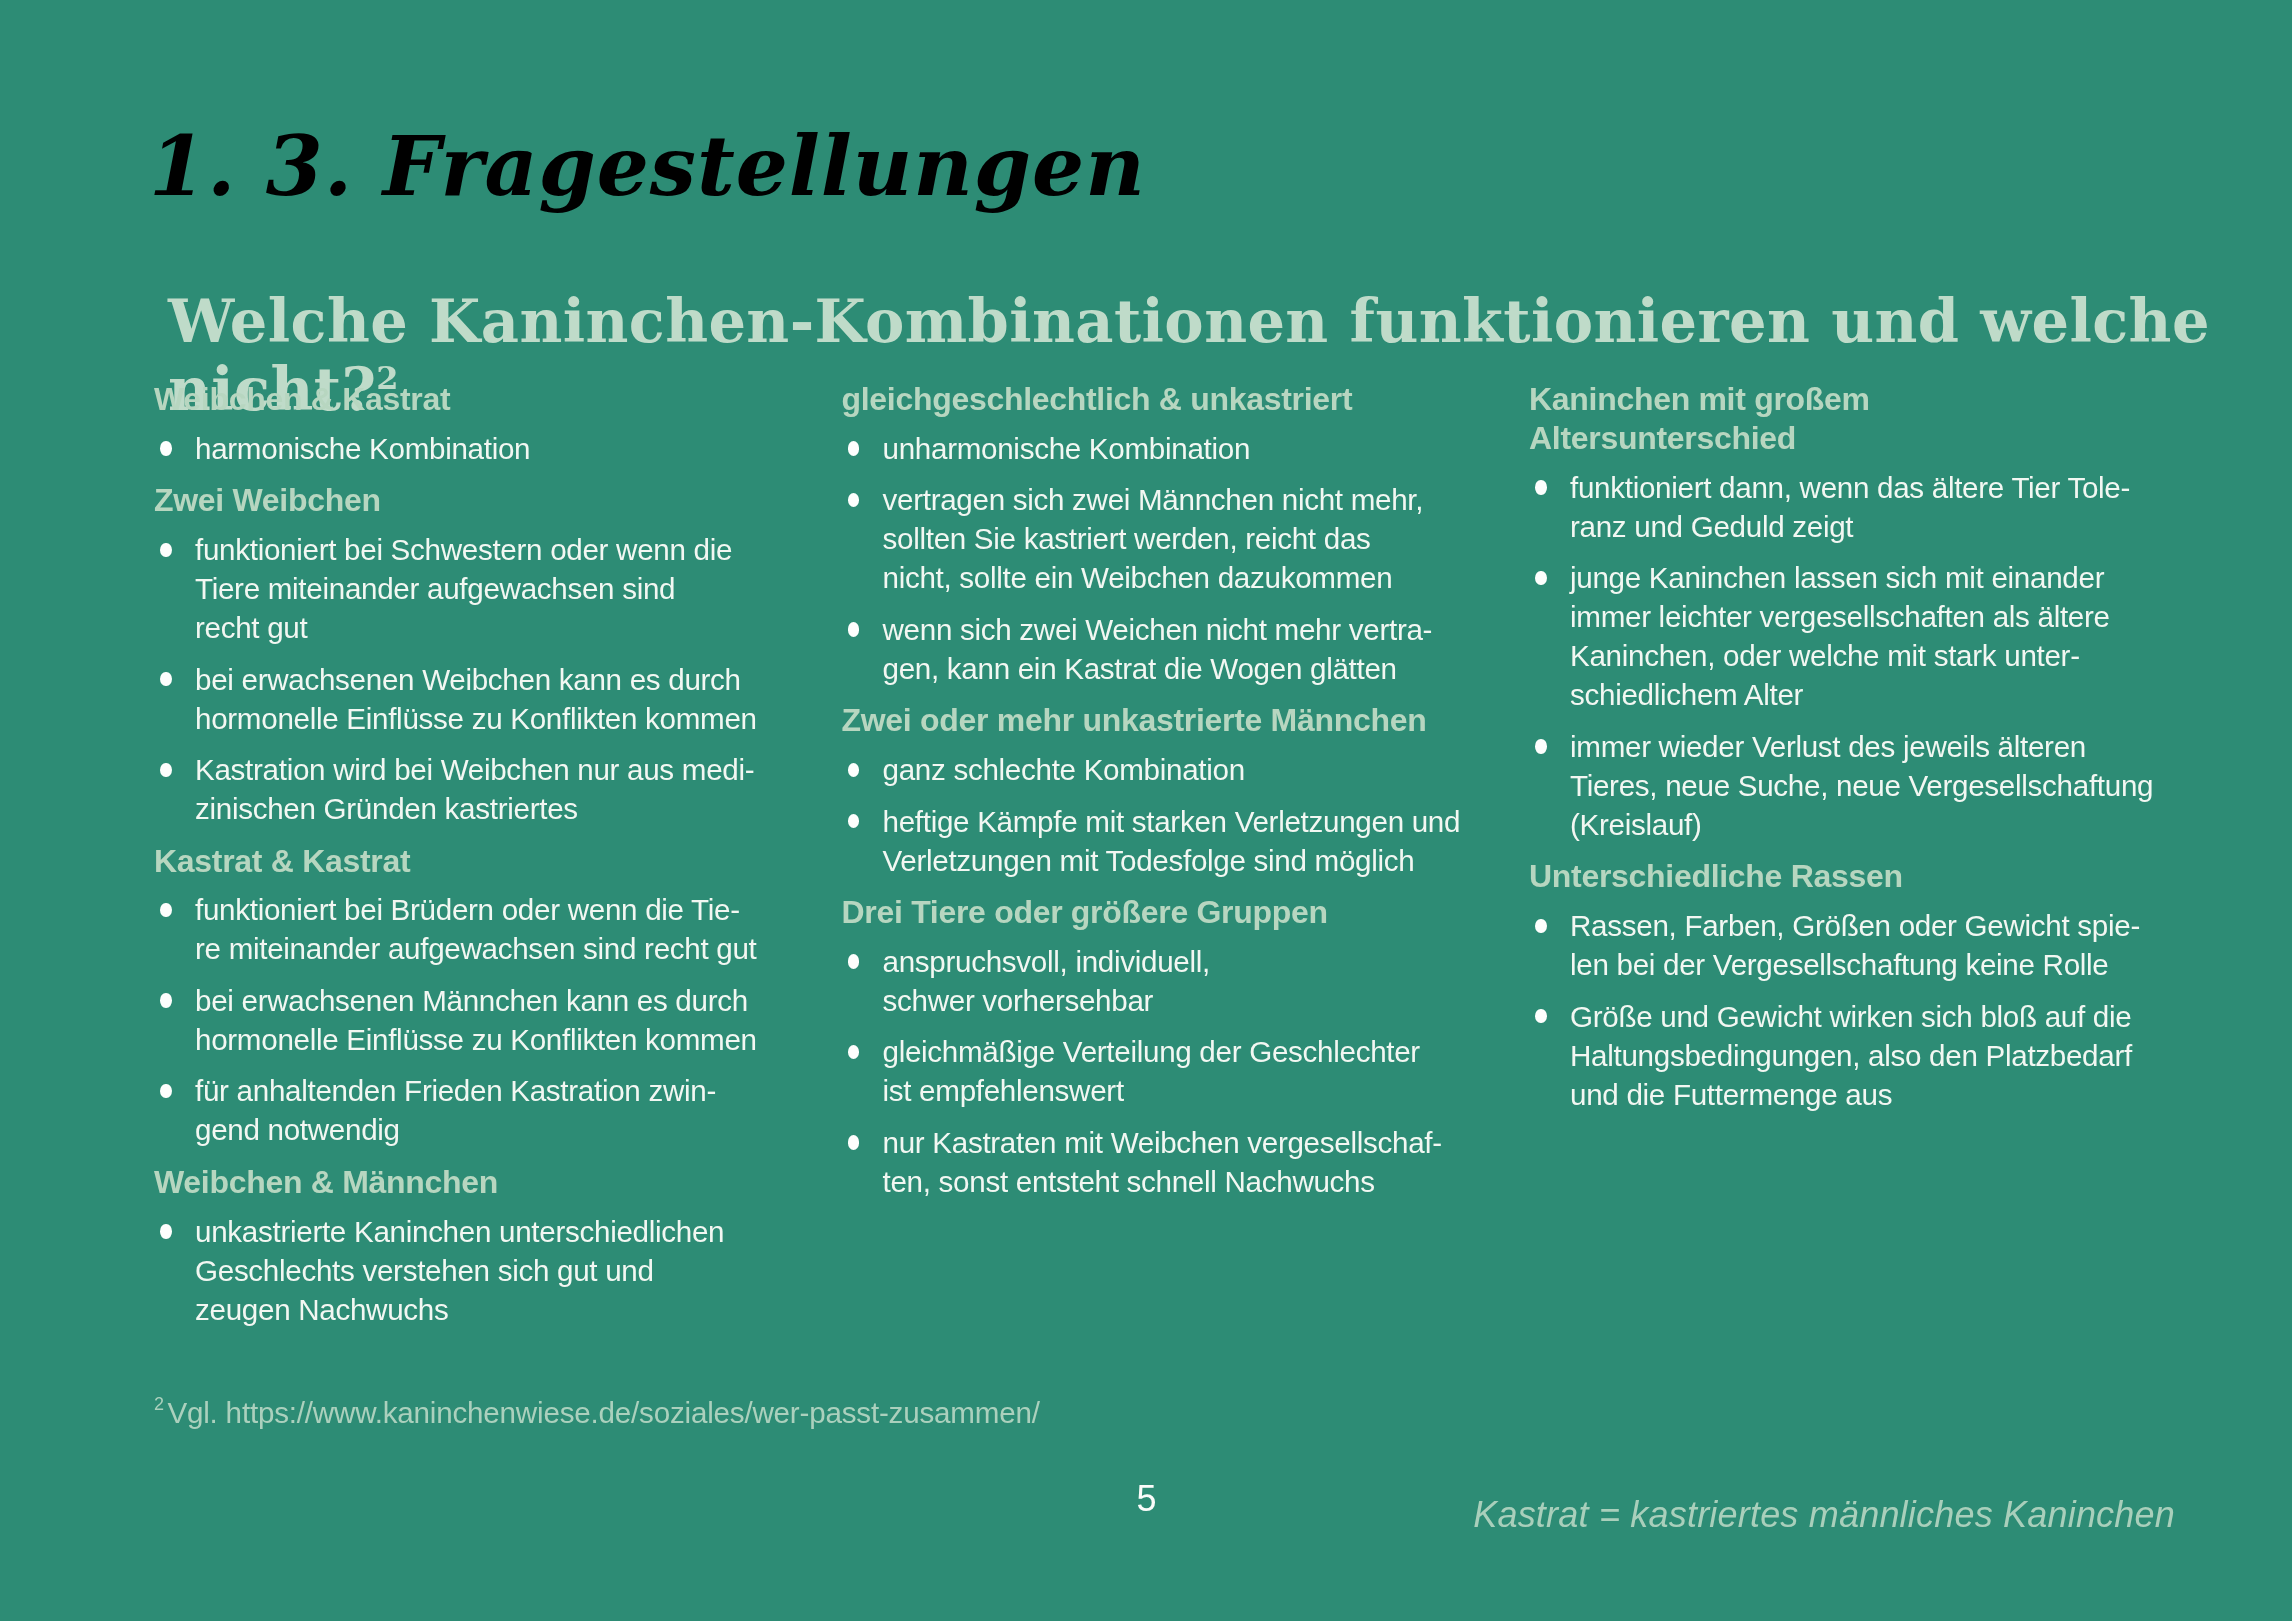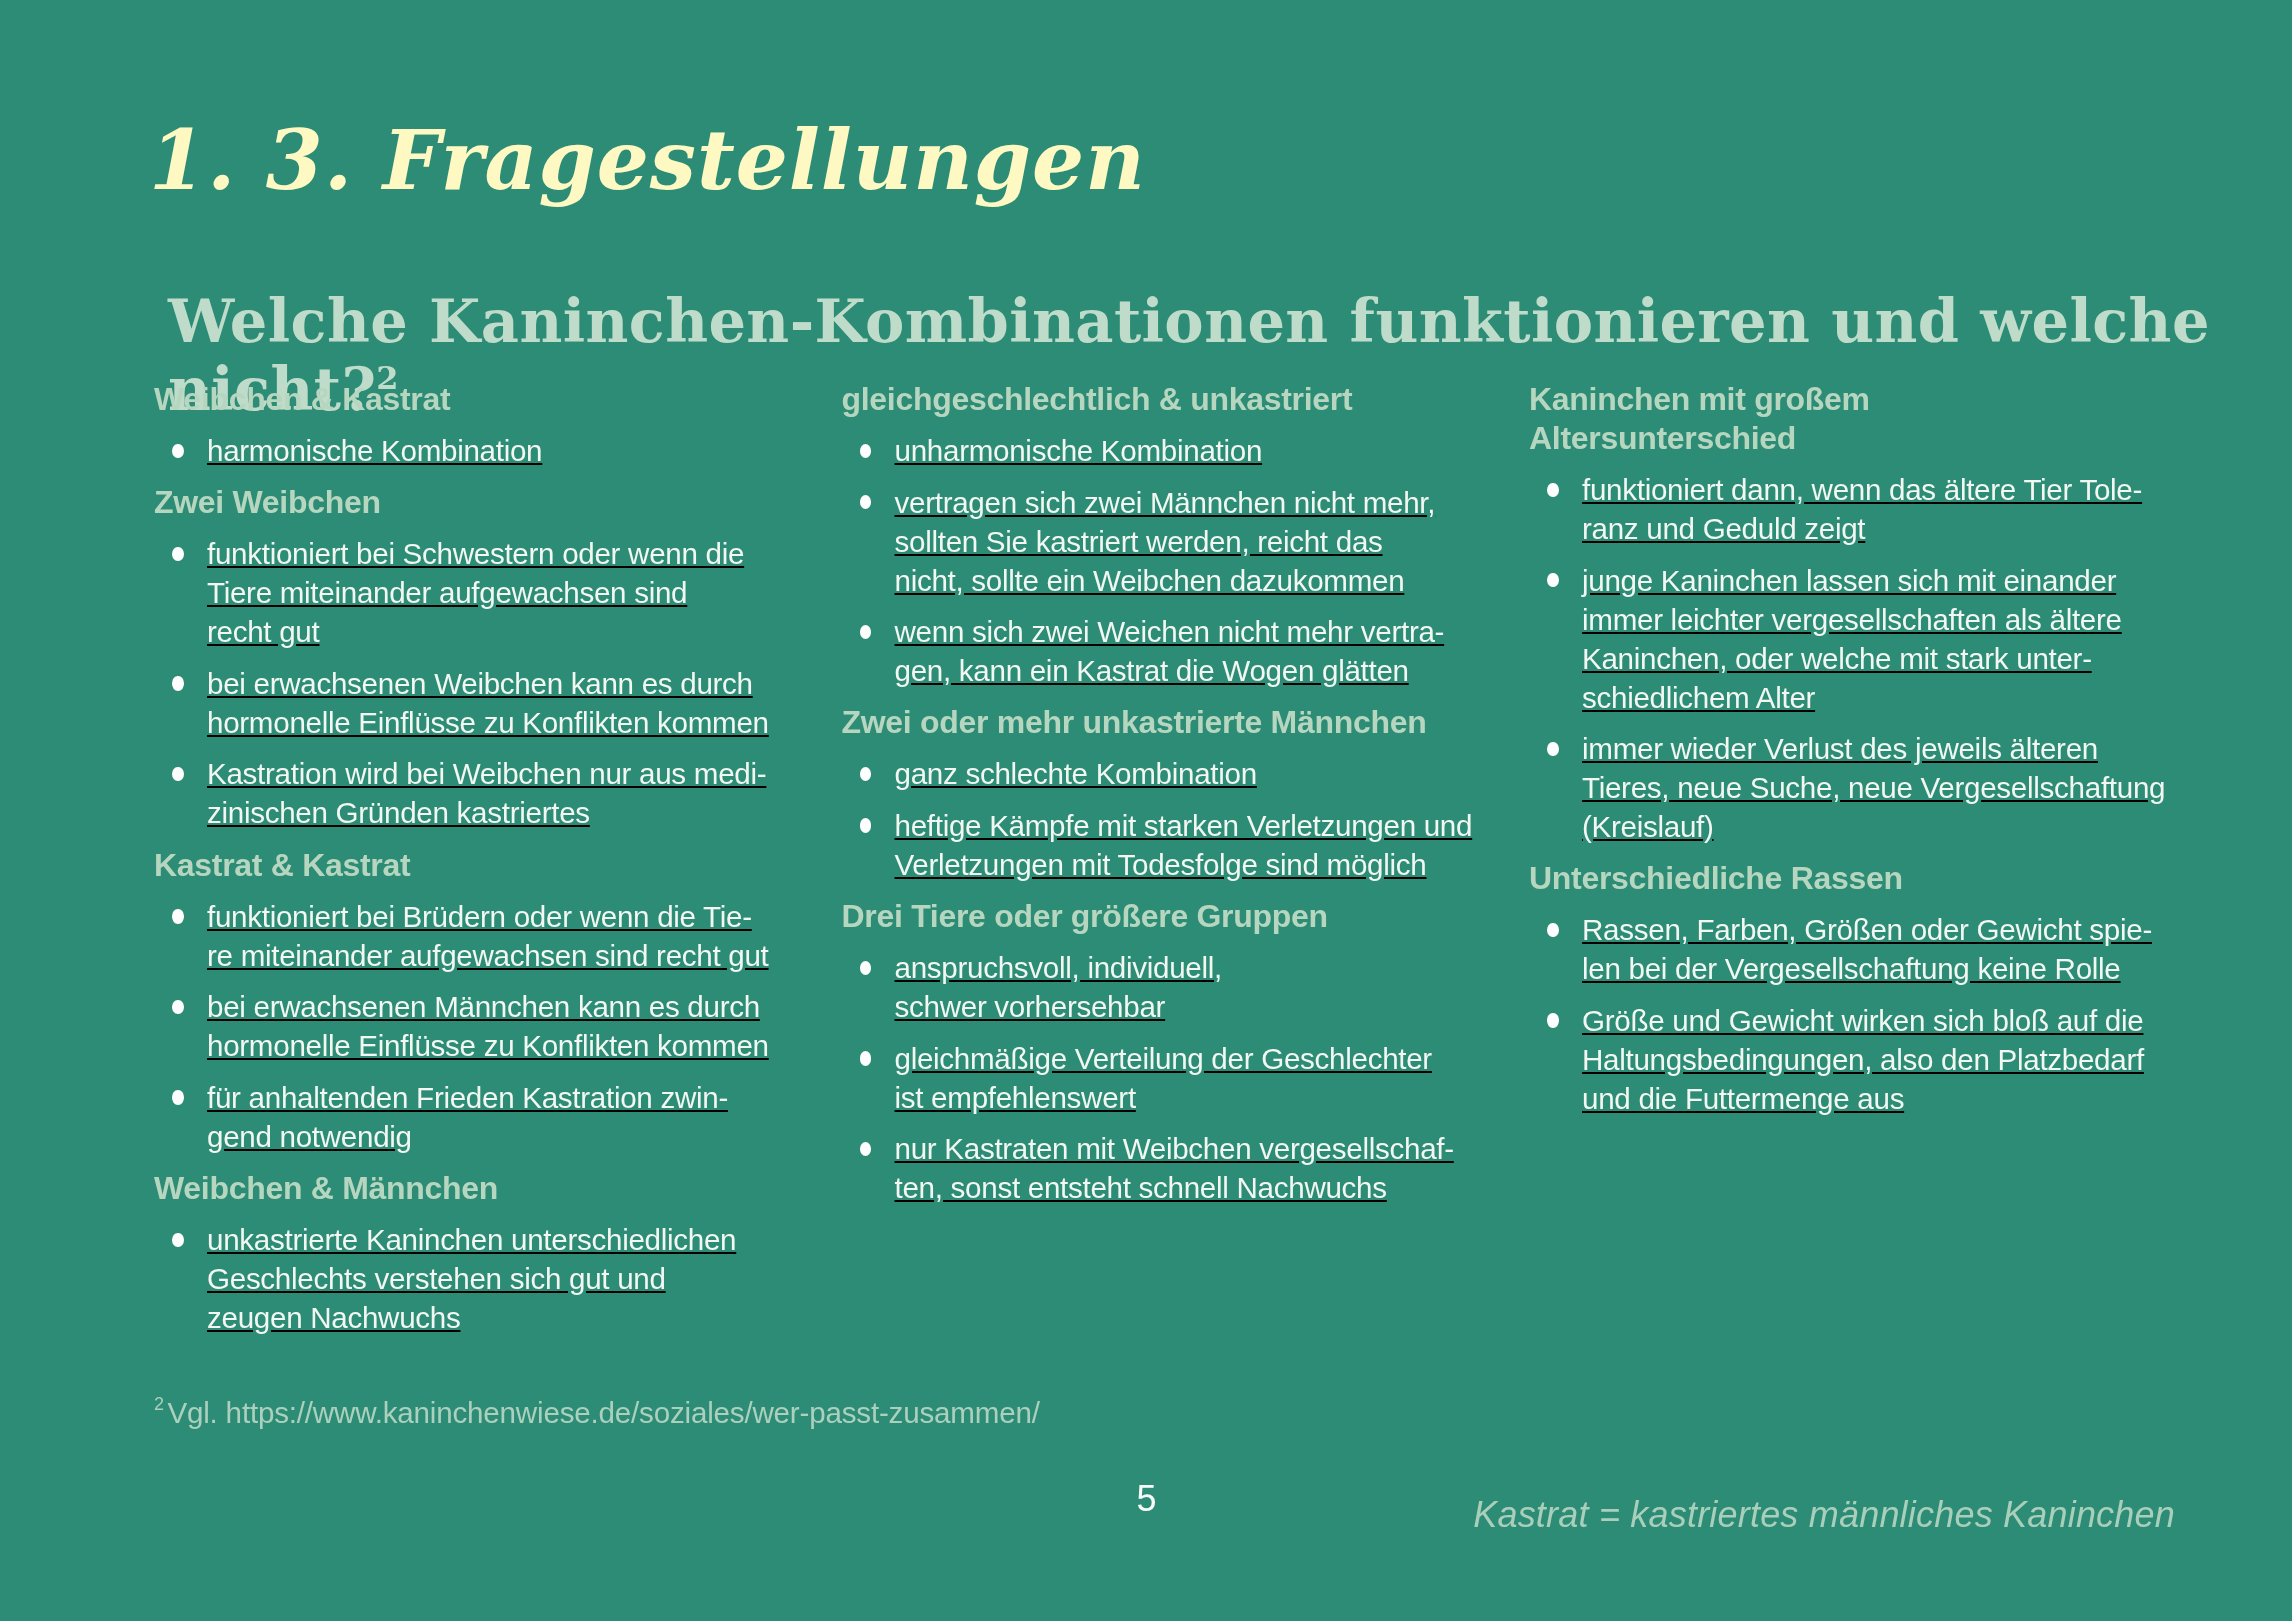--- a/index.html
+++ b/index.html
@@ -4,25 +4,25 @@
 <style>
   html,body{margin:0;padding:0;}
   .page{
     position:relative;
     width:2293px;height:1621px;
     background:#2D8C75;
     overflow:hidden;
     font-family:"Liberation Sans", sans-serif;
   }
   .title{
-    position:absolute;left:149px;top:115px;
+    position:absolute;left:149px;top:121px;
     font-family:"DejaVu Serif", serif;
     font-style:italic;font-weight:700;
     font-size:82px;line-height:1.1;
-    color:#fef9c3;letter-spacing:0.9px;
+    color:#000000;letter-spacing:0.9px;
     margin:0;
   }
   .subtitle{
     position:absolute;left:152px;top:272px;
     font-family:"DejaVu Serif", serif;
     font-weight:700;
     font-size:59px;line-height:1.15;
     color:#BFDBC9;margin:16px;letter-spacing:0.4px;
   }
   .subtitle sup{font-size:32px;line-height:0;}
@@ -33,21 +33,21 @@
   }
   .column{flex:0 0 666px;min-width:0;}
   .section-heading{
     margin:13.4px 0 9.9px;
     font-size:32px;line-height:39px;
     font-weight:700;color:#B7D6C0;
     letter-spacing:-0.3px;
     white-space:pre-line;
   }
   .section:first-child .section-heading{margin-top:0;}
-  .bullet-list{list-style:none;margin:12px;padding:0;text-decoration:underline;}
+  .bullet-list{list-style:none;margin:0;padding:0;}
   .bullet-item{
     position:relative;
     padding-left:41px;
     margin:0 0 12.5px 0;
     color:#F2F7F2;
     font-size:29.6px;line-height:39px;
     letter-spacing:-0.3px;
   }
   .bullet-dot{
     position:absolute;left:6.3px;top:12.5px;

